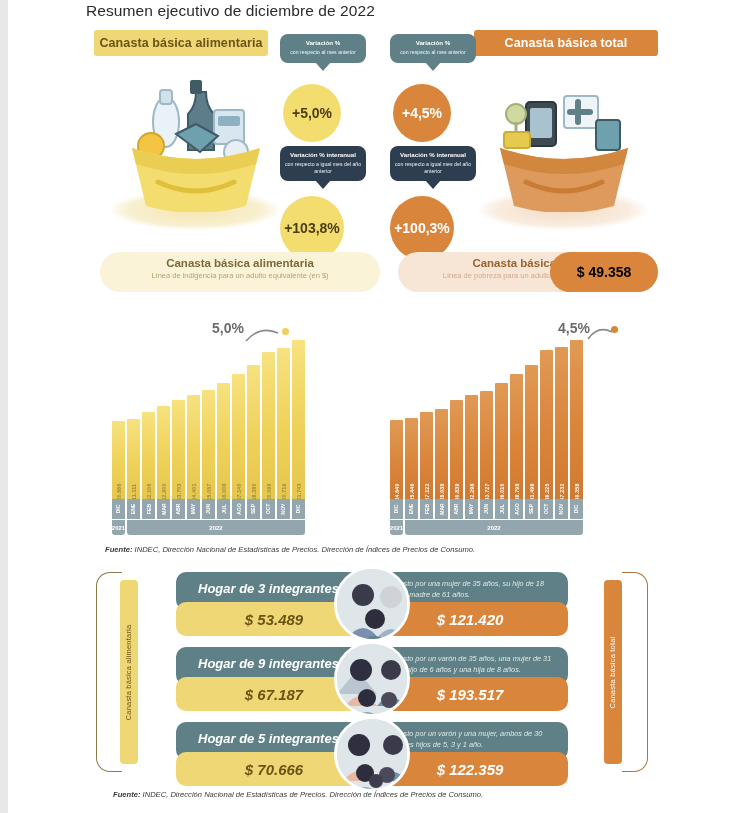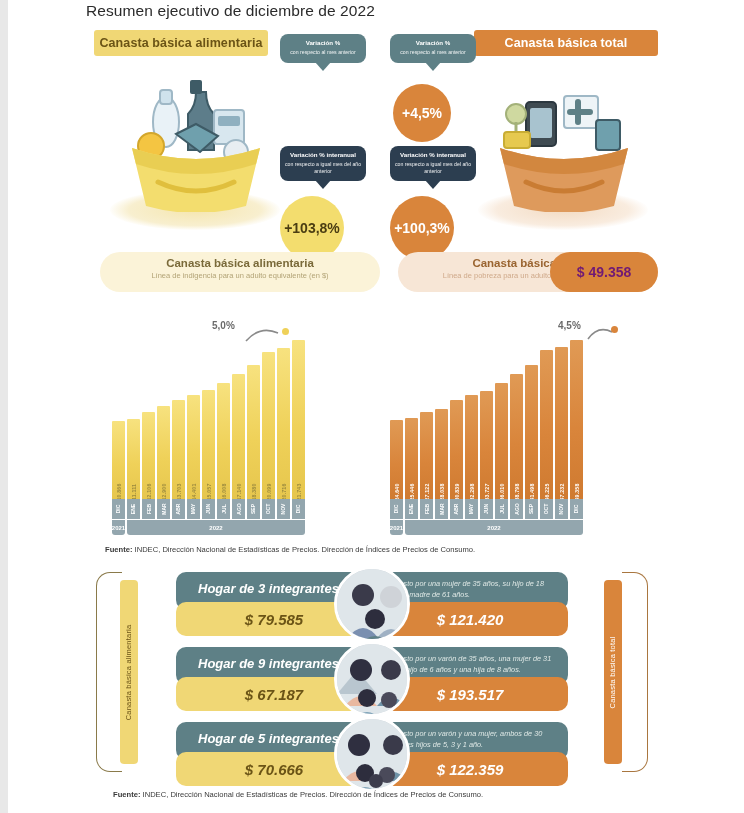--- a/index.html
+++ b/index.html
@@ -68,21 +68,21 @@
   .valrow { position:absolute; height:40px; }
   .valtrack { position:absolute; inset:0; border-radius:20px; }
   .valtrack.y { background:#fbf3d8; }
   .valtrack.o { background:#f7e6d6; }
   .valchip {
     position:absolute; top:0; height:40px; border-radius:20px;
     display:flex; align-items:center; justify-content:center;
     font-weight:bold; font-size:14px;
   }
   .valchip.y { background:#f0d775; color:#4a3d12; left:0; width:108px; }
-  .valchip.o { background:#d9853b; color:#701a75; right:0; width:108px; }
+  .valchip.o { background:#d9853b; color:#000000; right:0; width:108px; }
   .valtext { position:absolute; top:5px; left:0; right:0; text-align:center; }
   .valtext .t1 { font-size:11.5px; font-weight:bold; color:#7a6a3a; }
   .valtext .t1.o { color:#9a6430; }
   .valtext .t2 { font-size:7.5px; color:#b3a477; line-height:1.35; margin-top:2px; }
   .valtext .t2.o { color:#cfa98a; }
 
   
   .chart { position:absolute; }
   .bars { position:absolute; left:0; bottom:34px; height:170px; display:flex; align-items:flex-end; gap:2px; }
   .bar { position:relative; width:13px; }
@@ -100,24 +100,24 @@
   .axis .m {
     width:13px; background:#93a6ae; color:#ffffff; font-size:5px; font-weight:bold;
     display:flex; align-items:center; justify-content:center;
   }
   .axis .m span { transform:rotate(-90deg); white-space:nowrap; }
   .yearbar { position:absolute; left:0; bottom:0; height:15px; display:flex; gap:2px; }
   .yearbar .yb {
     background:#93a6ae; color:#ffffff; font-size:6px; font-weight:bold;
     display:flex; align-items:center; justify-content:center; border-radius:0 0 3px 3px;
   }
-  .callout { position:absolute; font-size:10px; color:#6b6b6b; font-weight:bold; }
+  .callout { position:absolute; font-size:14px; color:#6b6b6b; font-weight:bold; }
   .calldot { position:absolute; width:7px; height:7px; border-radius:50%; }
 
-  .fuente { position:absolute; font-size:7.6px; color:#3a3a3a; }
+  .fuente { position:absolute; font-size:7.6px; color:#3a3a3a;font-style:italic; }
   .fuente b { font-weight:bold; }
 
   
   .sidestrip {
     position:absolute; width:18px; border-radius:4px;
     display:flex; align-items:center; justify-content:center;
   }
   .sidestrip span {
     transform:rotate(-90deg); white-space:nowrap; font-size:7.5px; letter-spacing:.2px;
   }
@@ -198,20 +198,21 @@
     <path d="M14 86 q64 22 128 0 l-14 58 q-50 14 -100 0z" fill="#de9a5c"></path>
     <path d="M14 86 q64 22 128 0 l-4 16 q-60 20 -120 0z" fill="#d2873f"></path>
     <path d="M40 120 q38 18 76 0" fill="none" stroke="#c97c33" stroke-width="5" stroke-linecap="round"></path>
   </svg>
 
   <div class="vbox" style="left:280px; top:34px;">
     <div class="vt">Variación %</div>
     <div class="vs">con respecto al mes anterior</div>
     <div class="tail teal"></div>
   </div>
+  <div class="circ yellow" style="left:283px; top:84px; width:58px; height:58px; font-size:14px;">+5,0%</div>
 
   <div class="vbox dark" style="left:280px; top:146px;">
     <div class="vt">Variación % interanual</div>
     <div class="vs">con respecto a igual mes del año anterior</div>
     <div class="tail navy"></div>
   </div>
   <div class="circ yellow" style="left:280px; top:196px; width:64px; height:64px; font-size:14px;">+103,8%</div>
 
   <div class="vbox" style="left:390px; top:34px;">
     <div class="vt">Variación %</div>
@@ -470,21 +471,21 @@
   <div class="brace r" style="left:622px; top:572px; width:26px; height:200px;"></div>
   <div class="sidestrip o" style="left:604px; top:580px; height:184px;">
     <span>Canasta básica total</span>
   </div>
 
   <div class="hh" style="left:176px; top:572px; width:392px; height:66px;">
     <div class="hh-top"></div>
     <div class="hh-label">Hogar de 3 integrantes</div>
     <div class="hh-desc">Compuesto por una mujer de 35 años, su hijo de 18 años y su madre de 61 años.</div>
     <div class="hh-bottom">
-      <div class="half left">$ 79.585</div>
+      <div class="half left">$ 53.489</div>
       <div class="half right">$ 121.420</div>
     </div>
     <div class="hh-photo">
       <svg width="76" height="76" viewBox="0 0 76 76">
         <rect width="76" height="76" fill="#dfe6ea"></rect>
         <circle cx="26" cy="26" r="11" fill="#3a3a4a"></circle>
         <path d="M10 70 q16 -22 32 0z" fill="#7a8fb0"></path>
         <circle cx="54" cy="28" r="11" fill="#cfd3d8"></circle>
         <path d="M38 72 q16 -24 32 0z" fill="#9fb1c4"></path>
         <circle cx="38" cy="50" r="10" fill="#2d2d3d"></circle>

